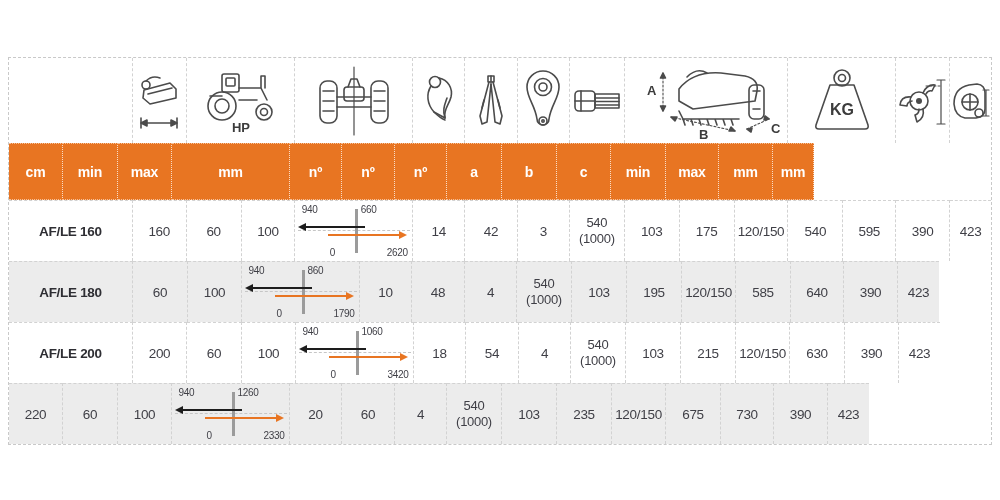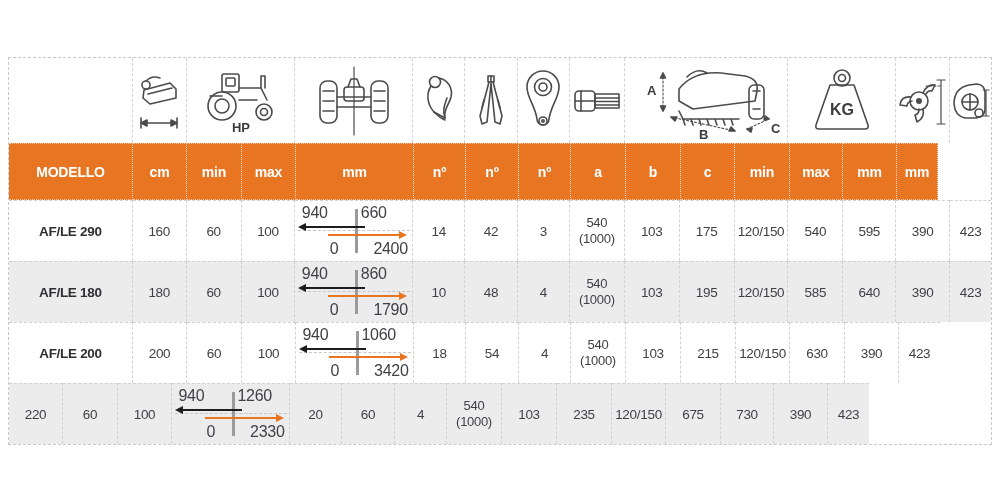--- a/index.html
+++ b/index.html
@@ -38,21 +38,21 @@
     border-bottom:1px dotted rgba(255,255,255,.55);
     color:#fff; font-weight:bold; font-size:14px; letter-spacing:-0.2px; }
 
   .data-row { height:61px; font-size:13.5px; letter-spacing:-0.3px; }
   .data-row .cell { border-top:1px dashed #d2d2d2; }
   .data-row.alt .cell { background:#ececec; }
   .model { font-weight:bold; color:#2e2e33; font-size:13.5px; }
   .pto-cell { flex-direction:column; line-height:1.2; font-size:13px; text-align:center; }
 
   
-  .diag { position:relative; width:112px; height:54px; font-size:16px; color:#3f3f46;text-decoration:underline; }
+  .diag { position:relative; width:112px; height:54px; font-size:10px; color:#3f3f46;text-decoration:underline; }
   .diag .d-tl { position:absolute; left:4px;  top:0; }
   .diag .d-tr { position:absolute; left:63px; top:0; }
   .diag .d-bl { position:absolute; left:32px; bottom:0; }
   .diag .d-br { position:absolute; right:2px; bottom:0; }
   .diag .d-hline { position:absolute; left:0; right:0; top:26px;
     border-top:1px dashed #c6c6c6; }
   .diag .d-vline { position:absolute; left:57px; top:5px; bottom:5px;
     width:3px; background:#9b9b9b; }
   .diag .d-arrow-black { position:absolute; left:7px; top:22px; width:60px;
     height:2px; background:#1d1d1d; }
@@ -195,48 +195,47 @@
           <path d="M2 36 q0 -16 15 -19 l8 -1 q8 1 8 9 v16 q0 8 -9 9 h-11 q-10 -2 -11 -14 z"></path>
           <circle cx="18" cy="34" r="8"></circle>
           <path d="M18 26 v16 M10 34 h16"></path>
           <circle cx="27" cy="45" r="4"></circle>
           <path d="M34 22 V48 M31 22 h6 M31 48 h6" stroke-width="1.2"></path>
         </svg>
       </div>
     </div>
 
     <div class="row orange-row">
-      <div class="cell c1">MODELLO</div>
       <div class="cell c2">cm</div>
       <div class="cell c3">min</div>
       <div class="cell c4">max</div>
       <div class="cell c5">mm</div>
       <div class="cell c6">nº</div>
       <div class="cell c7">nº</div>
       <div class="cell c8">nº</div>
       <div class="cell c10">a</div>
       <div class="cell c11">b</div>
       <div class="cell c12">c</div>
       <div class="cell c13">min</div>
       <div class="cell c14">max</div>
       <div class="cell c15">mm</div>
       <div class="cell c16">mm</div>
     </div>
 
     <div class="row data-row">
-      <div class="cell c1 model">AF/LE 290</div>
+      <div class="cell c1 model">AF/LE 160</div>
       <div class="cell c2">160</div>
       <div class="cell c3">60</div>
       <div class="cell c4">100</div>
       <div class="cell c5">
         <div class="diag">
           <span class="d-tl">940</span>
           <span class="d-tr">660</span>
           <span class="d-bl">0</span>
-          <span class="d-br">2400</span>
+          <span class="d-br">2620</span>
           <div class="d-hline"></div>
           <div class="d-vline"></div>
           <div class="d-arrow-black"></div>
           <div class="d-arrow-orange"></div>
         </div>
       </div>
       <div class="cell c6">14</div>
       <div class="cell c7">42</div>
       <div class="cell c8">3</div>
       <div class="cell c9 pto-cell">
@@ -247,21 +246,20 @@
       <div class="cell c11">175</div>
       <div class="cell c12">120/150</div>
       <div class="cell c13">540</div>
       <div class="cell c14">595</div>
       <div class="cell c15">390</div>
       <div class="cell c16">423</div>
     </div>
 
     <div class="row data-row alt">
       <div class="cell c1 model">AF/LE 180</div>
-      <div class="cell c2">180</div>
       <div class="cell c3">60</div>
       <div class="cell c4">100</div>
       <div class="cell c5">
         <div class="diag">
           <span class="d-tl">940</span>
           <span class="d-tr">860</span>
           <span class="d-bl">0</span>
           <span class="d-br">1790</span>
           <div class="d-hline"></div>
           <div class="d-vline"></div>

